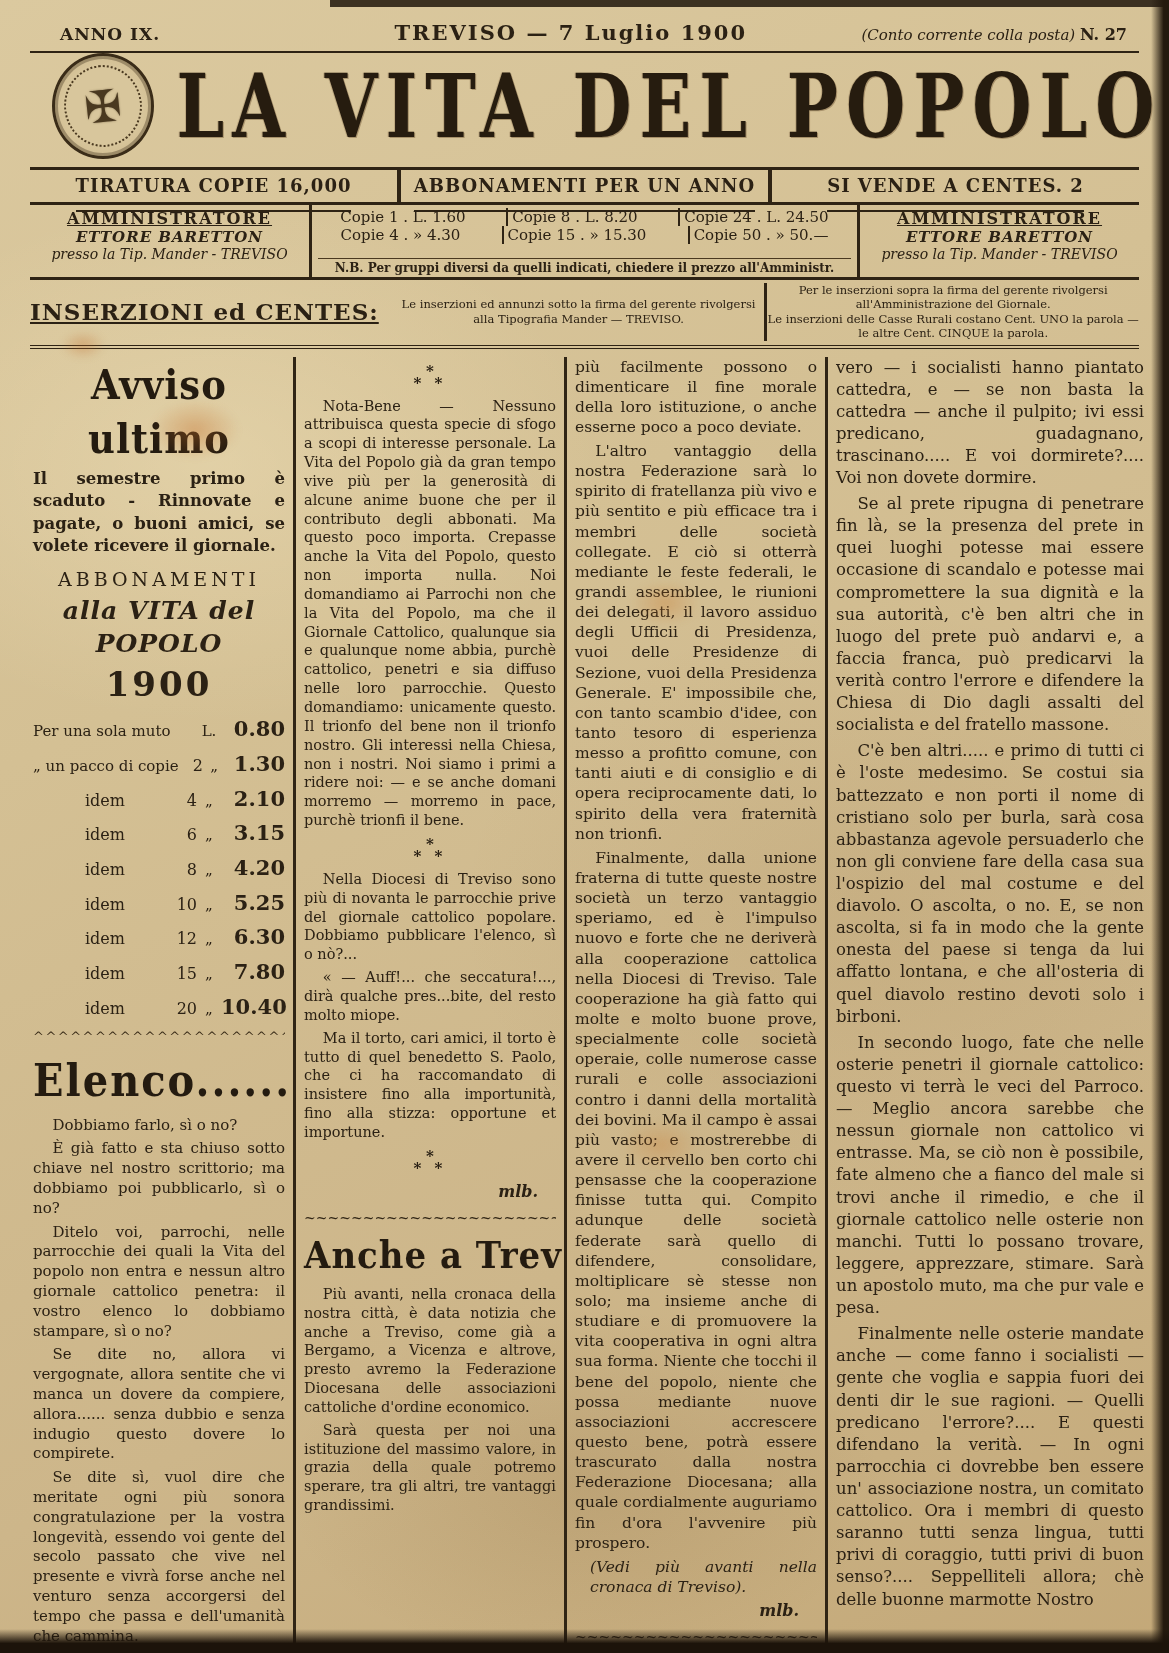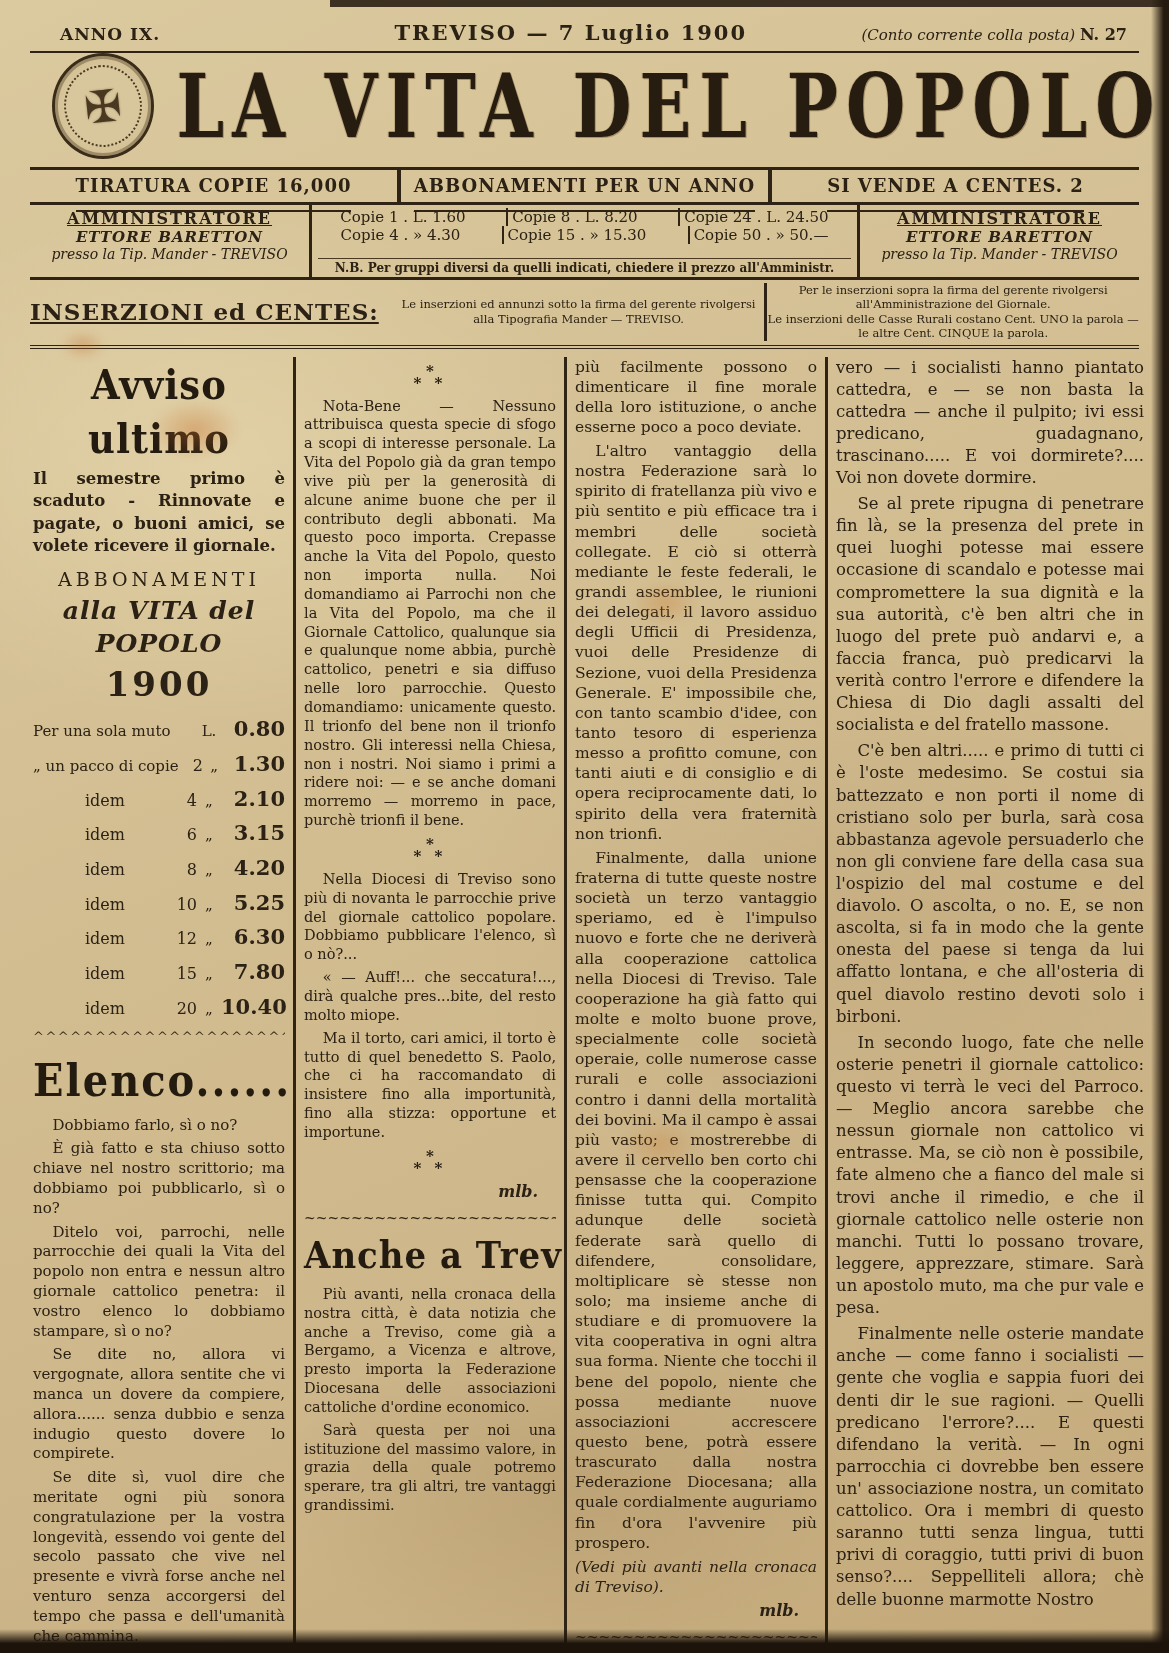--- a/index.html
+++ b/index.html
@@ -108,21 +108,21 @@
   .pl-price{width:64px;text-align:right;font-weight:bold;font-size:21px;}
   .zigzag{font-size:13px;letter-spacing:1.5px;text-align:center;overflow:hidden;
     white-space:nowrap;color:#3a2c18;margin:2px 0;}
   .star-div{text-align:center;font-weight:bold;font-size:15px;line-height:.8;margin:8px 0;color:#241b10;}
   .star-div .top{display:block;}
   .star-div .bot{display:block;letter-spacing:4px;}
   .sig{display:block;text-align:right;font-style:italic;font-weight:bold;
     font-size:16px;padding-right:18px;margin:4px 0 6px;text-indent:0;}
   .wave-div{text-align:center;white-space:nowrap;overflow:hidden;font-size:14px;
     letter-spacing:0;color:#302515;margin:4px 0 2px;}
-  .vedi{font-style:italic;}
+  .vedi{font-style:italic;margin-left:15px;}
 </style>
 </head>
 <body>
 
 <div class="page">
   <div class="stain s1"></div>
   <div class="stain s2"></div>
   <div class="stain s3"></div>
   <div class="stain s4"></div>
 
@@ -279,21 +279,21 @@
       <p>Nella Diocesi di Treviso sono più di novanta le parrocchie prive del giornale cattolico popolare. Dobbiamo pubblicare l'elenco, sì o nò?...</p>
       <p>« — Auff!... che seccatura!..., dirà qualche pres...bite, del resto molto miope.</p>
       <p>Ma il torto, cari amici, il torto è tutto di quel benedetto S. Paolo, che ci ha raccomandato di insistere fino alla importunità, fino alla stizza: opportune et importune.</p>
       <div class="star-div">
         <span class="top">*</span>
           <span class="bot">* *</span>
       </div>
       <span class="sig">mlb.</span>
       <div class="wave-div">~~~~~~~~~~~~~~~~~~~~~~~~~~~~~~~~~~~~</div>
       <div class="headline h-treviso">Anche a Treviso</div>
-      <p>Più avanti, nella cronaca della nostra città, è data notizia che anche a Treviso, come già a Bergamo, a Vicenza e altrove, presto importa la Federazione Diocesana delle associazioni cattoliche d'ordine economico.</p>
+      <p>Più avanti, nella cronaca della nostra città, è data notizia che anche a Treviso, come già a Bergamo, a Vicenza e altrove, presto avremo la Federazione Diocesana delle associazioni cattoliche d'ordine economico.</p>
       <p>Sarà questa per noi una istituzione del massimo valore, in grazia della quale potremo sperare, tra gli altri, tre vantaggi grandissimi.</p>
 
     </div>
 
     <div class="vrule"></div>
 
     <div class="col col3">
       <p class="noindent">più facilmente possono o dimenticare il fine morale della loro istituzione, o anche esserne poco a poco deviate.</p>
       <p>L'altro vantaggio della nostra Federazione sarà lo spirito di fratellanza più vivo e più sentito e più efficace tra i membri delle società collegate. E ciò si otterrà mediante le feste federali, le grandi assemblee, le riunioni dei delegati, il lavoro assiduo degli Ufficii di Presidenza, vuoi delle Presidenze di Sezione, vuoi della Presidenza Generale. E' impossibile che, con tanto scambio d'idee, con tanto tesoro di esperienza messo a profitto comune, con tanti aiuti e di consiglio e di opera reciprocamente dati, lo spirito della vera fraternità non trionfi.</p>
       <p>Finalmente, dalla unione fraterna di tutte queste nostre società un terzo vantaggio speriamo, ed è l'impulso nuovo e forte che ne deriverà alla cooperazione cattolica nella Diocesi di Treviso. Tale cooperazione ha già fatto qui molte e molto buone prove, specialmente colle società operaie, colle numerose casse rurali e colle associazioni contro i danni della mortalità dei bovini. Ma il campo è assai più vasto; e mostrerebbe di avere il cervello ben corto chi pensasse che la cooperazione finisse tutta qui. Compito adunque delle società federate sarà quello di difendere, consolidare, moltiplicare sè stesse non solo; ma insieme anche di studiare e di promuovere la vita cooperativa in ogni altra sua forma. Niente che tocchi il bene del popolo, niente che possa mediante nuove associazioni accrescere questo bene, potrà essere trascurato dalla nostra Federazione Diocesana; alla quale cordialmente auguriamo fin d'ora l'avvenire più prospero.</p>

